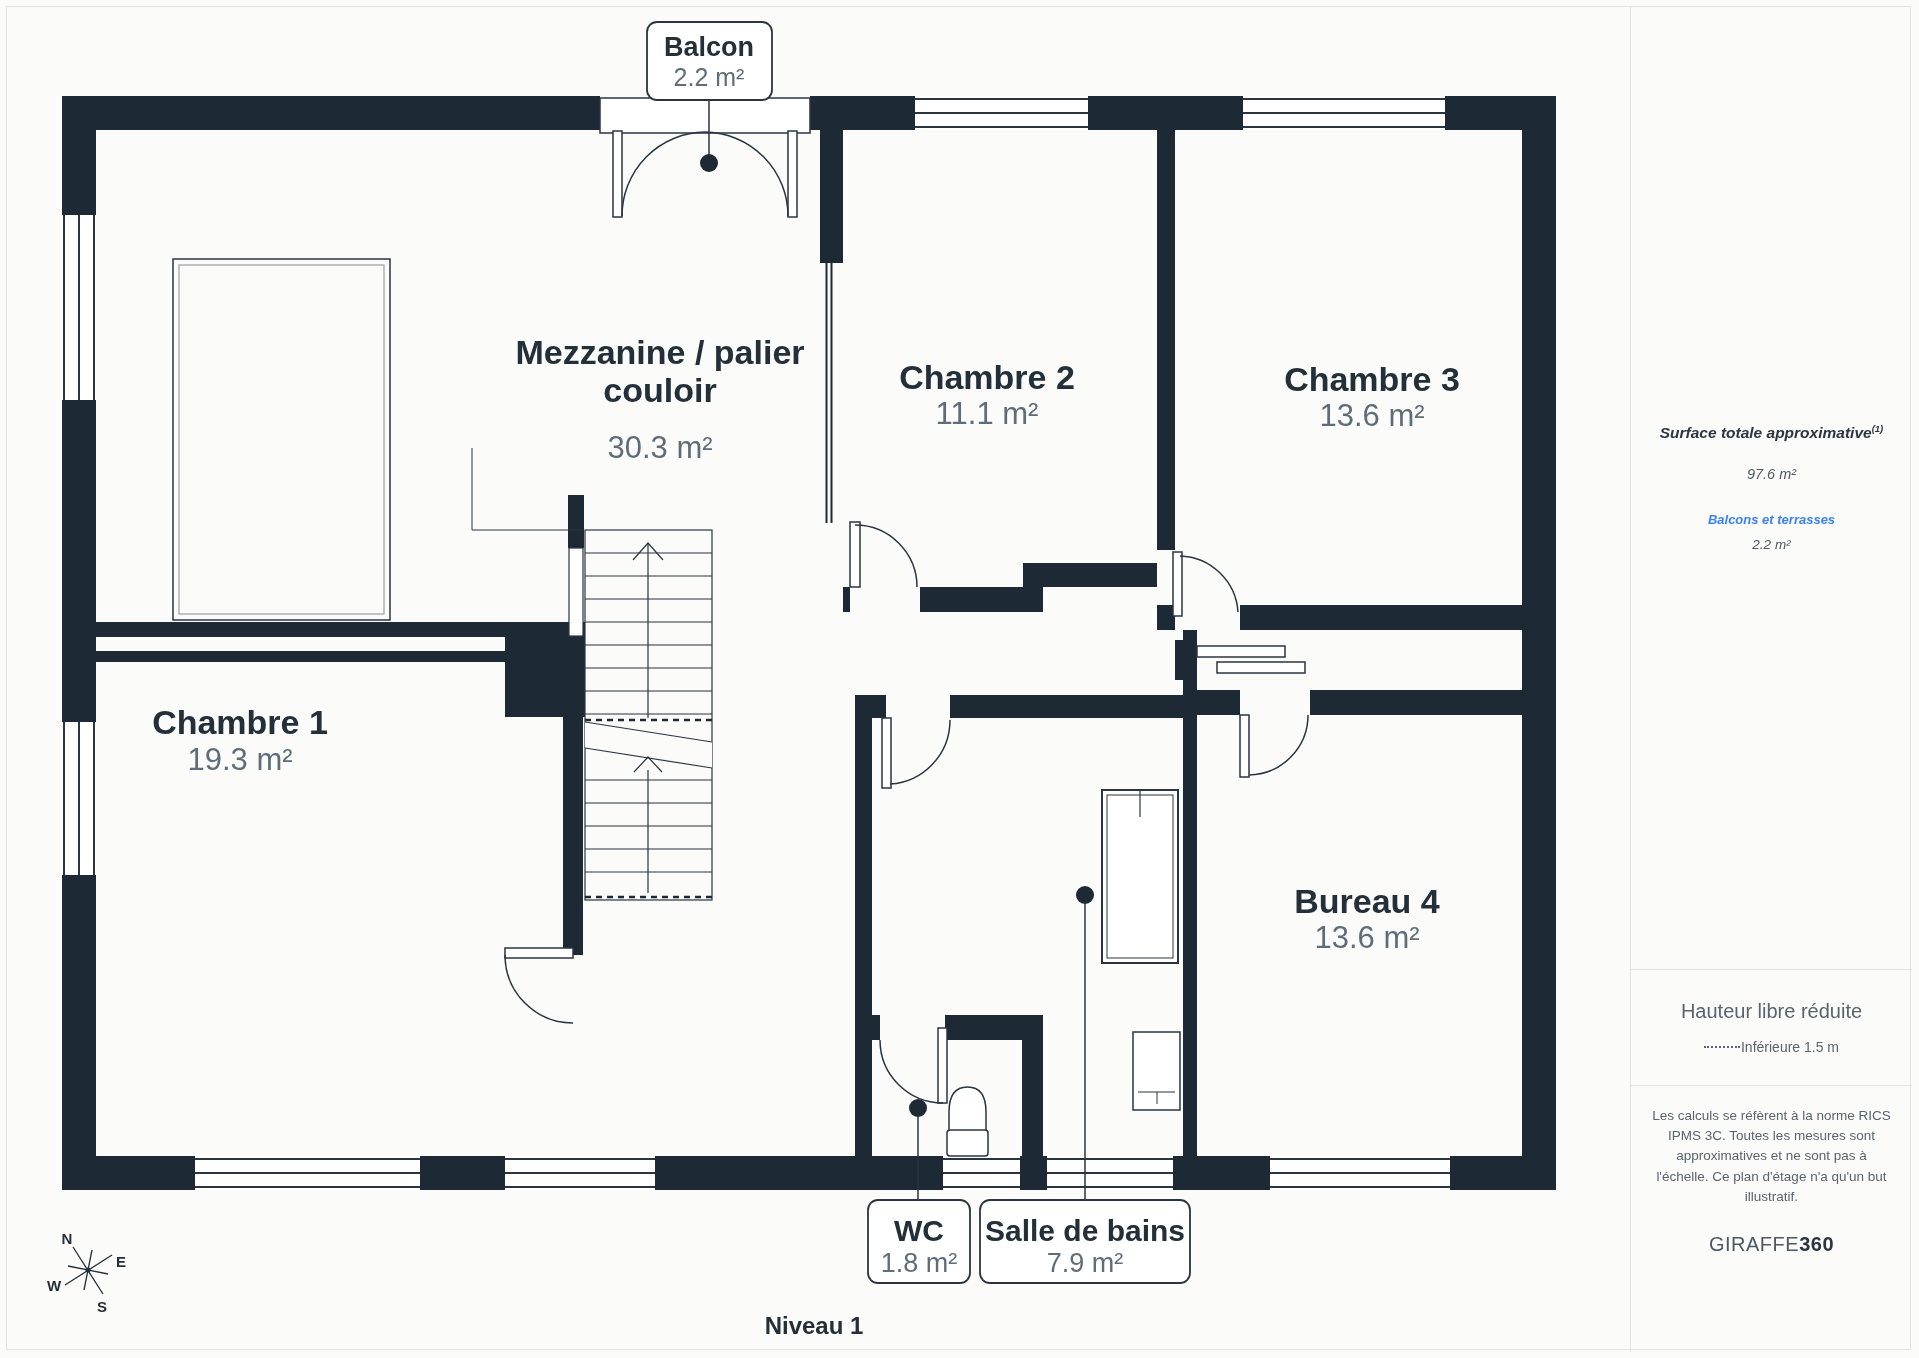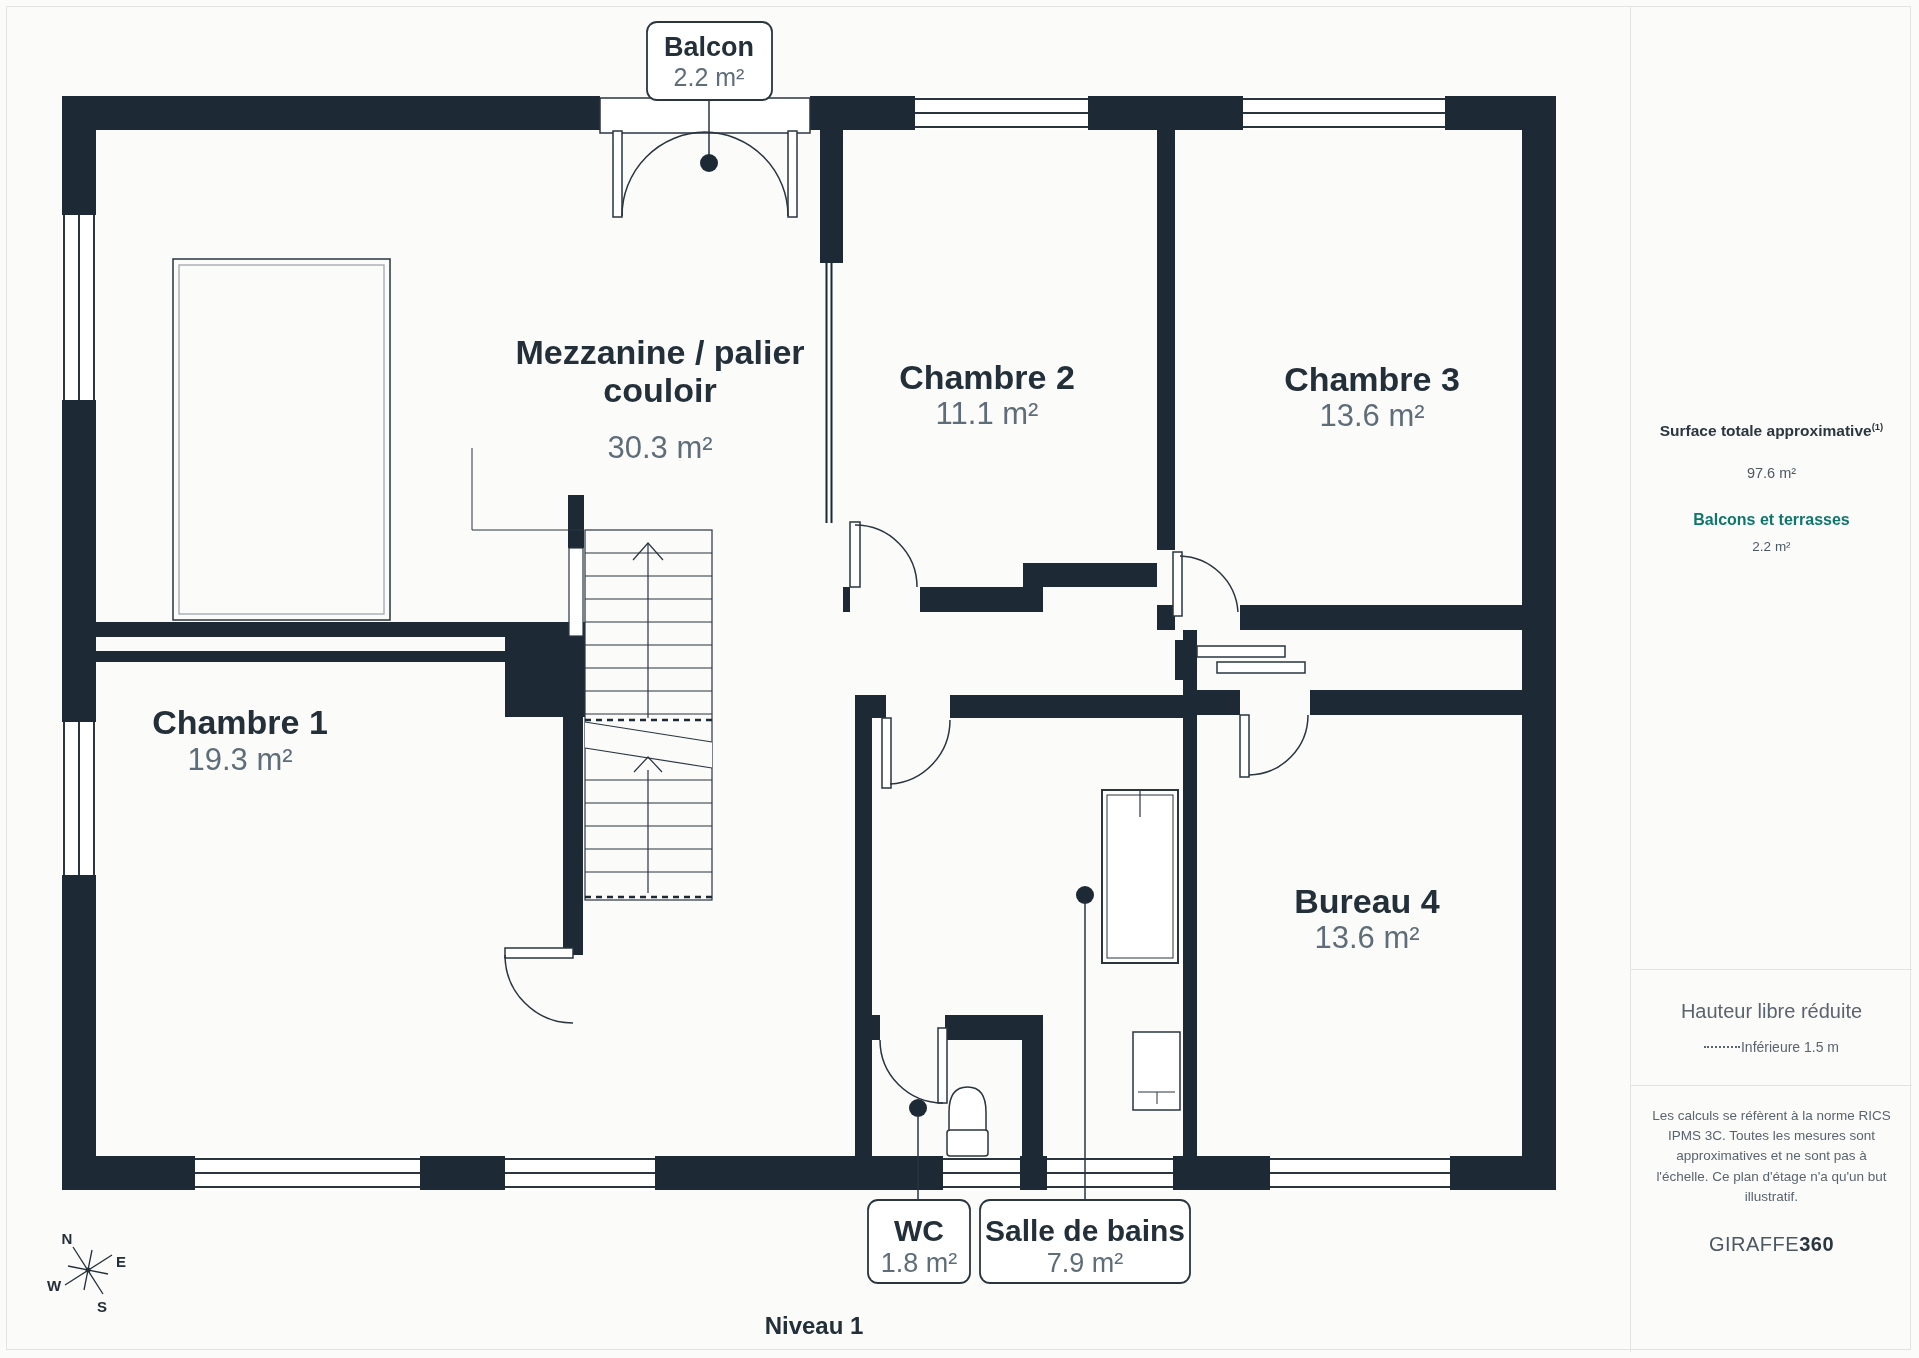--- a/index.html
+++ b/index.html
@@ -9,28 +9,28 @@
   svg text{font-family:"Liberation Sans",sans-serif;}
   .room-name{font-weight:bold;fill:#243039;font-size:34px;}
   .room-area{fill:#5f6d79;font-size:31px;}
   .callout-name{font-weight:bold;fill:#243039;font-size:30px;}
   .callout-area{fill:#5f6d79;font-size:27px;}
   .compass-label{font-weight:bold;fill:#243039;font-size:15px;}
   .level-label{font-weight:bold;fill:#243039;font-size:24px;}
 
   .sidebar{position:absolute;left:1630px;top:6px;width:282px;height:1346px;border-left:1px solid #e3e3e2;box-sizing:border-box;display:flex;flex-direction:column;color:#5a646e;}
   .sb-section{border-bottom:1px solid #e3e3e2;display:flex;flex-direction:column;align-items:center;justify-content:center;text-align:center;box-sizing:border-box;padding:0 18px;}
-  .sb-s1{height:964px;}
+  .sb-s1{height:964px;font-style:italic;}
   .sb-s2{height:76px;}
   .sb-s3{height:116px;}
   .sb-s4{height:190px;border-bottom:none;}
   .sb-title{font-size:15.5px;font-weight:bold;color:#2b3640;}
   .sb-title sup{font-size:9.5px;}
   .sb-value{font-size:14.5px;color:#4d5862;margin-top:24px;}
-  .sb-sub-title{font-size:16px;font-weight:bold;color:#0f766e;margin-top:30px;}
+  .sb-sub-title{font-size:13px;font-weight:bold;color:#3b82f6;margin-top:30px;}
   .sb-sub-value{font-size:13.5px;color:#4d5862;margin-top:10px;}
   .sb-footnote{font-size:13.5px;}
   .sb-height-title{font-size:20px;}
   .sb-height-row{display:flex;align-items:center;gap:1px;margin-top:16px;}
   .dotted-line{display:inline-block;width:36px;border-top:2px dotted #5a646e;height:0;}
   .sb-height-value{font-size:14px;}
   .sb-disclaimer{font-size:13.5px;line-height:1.5;max-width:248px;}
   .sb-brand{margin-top:26px;font-size:20px;letter-spacing:.5px;color:#4d5862;}
   .sb-brand b{color:#2b3640;}
 </style>

